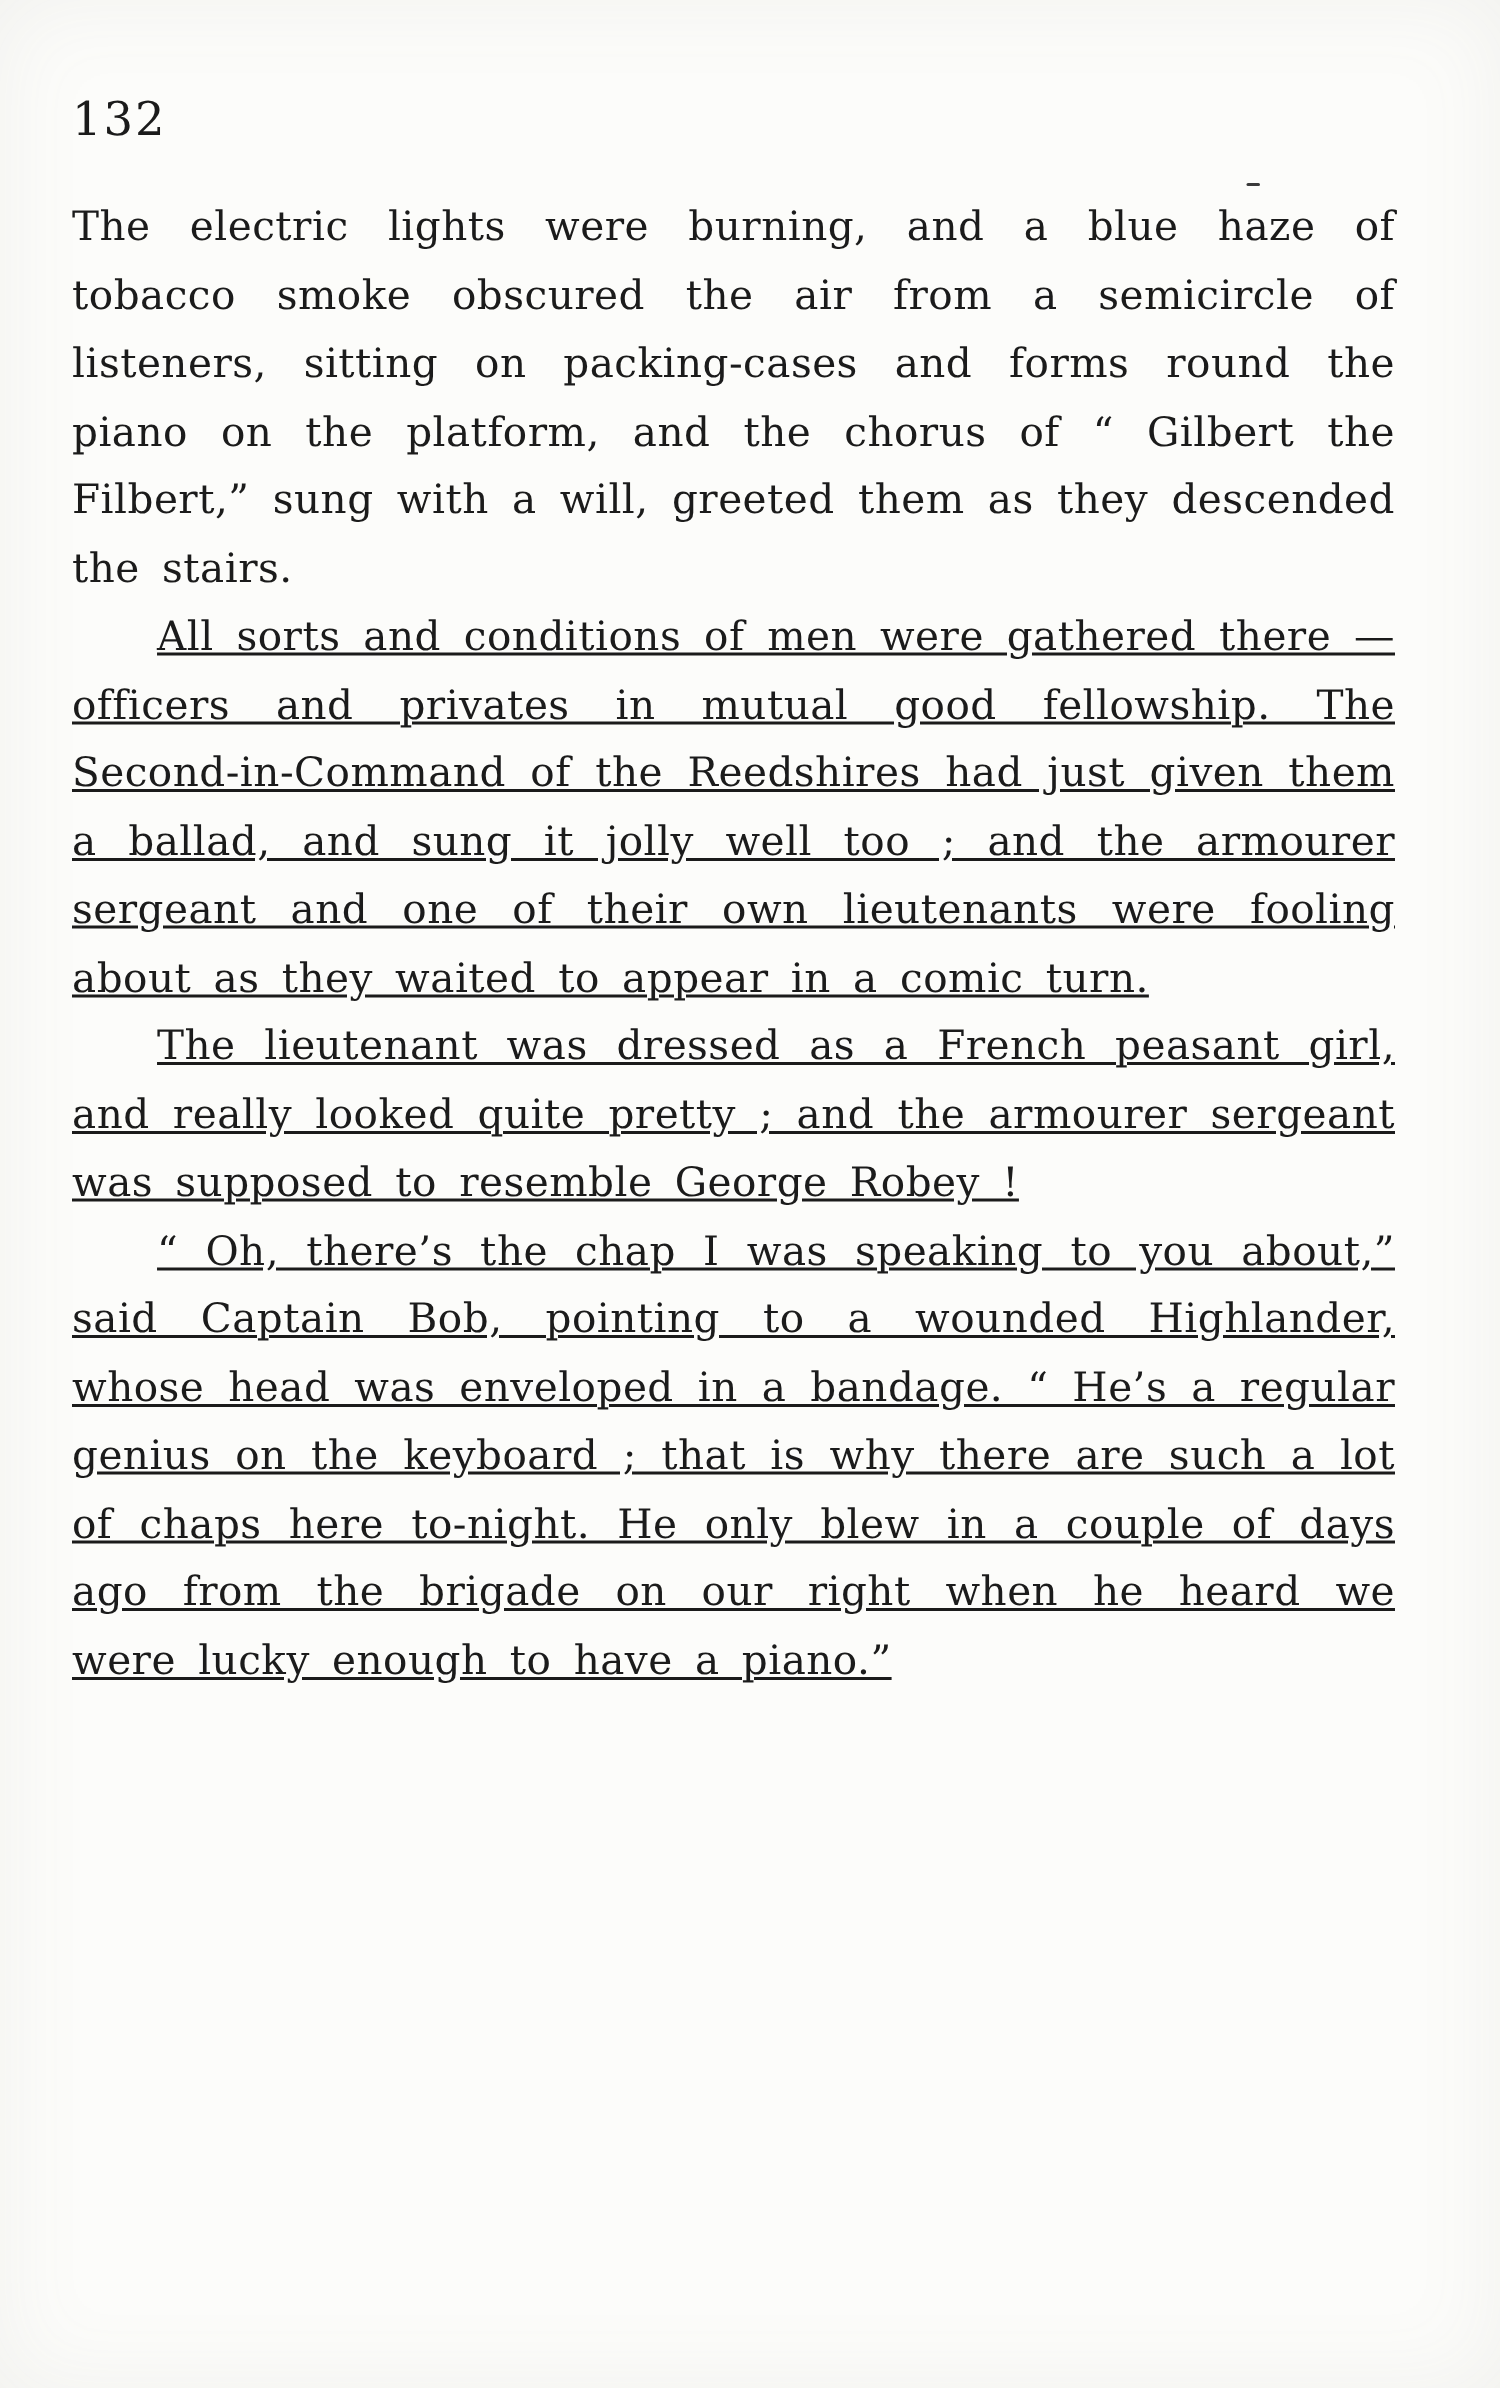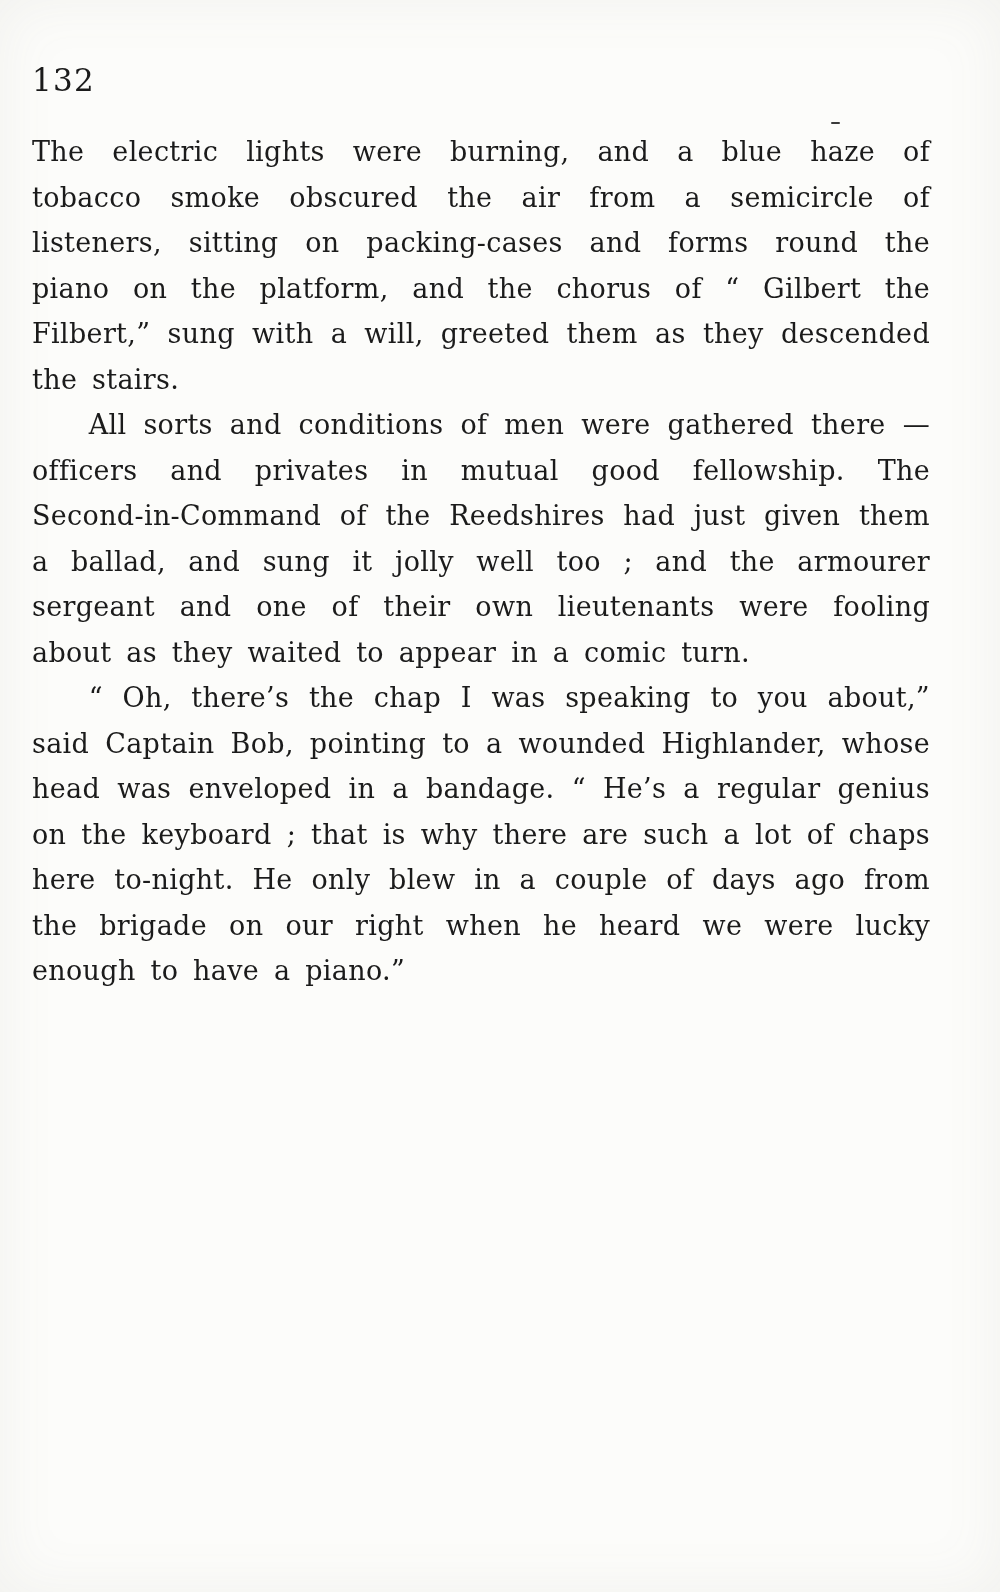--- a/index.html
+++ b/index.html
@@ -7,21 +7,21 @@
     padding: 0;
     background: #e8e8e4;
   }
   .page {
     position: relative;
     width: 1000px;
     height: 1592px;
     margin: 0 auto;
     background: #fcfcfa;
     box-sizing: border-box;
-    padding: 62px 70px 40px 32px;
+    padding: 62px 70px 40px 48px;
     font-family: "DejaVu Serif", "Liberation Serif", serif;
     color: #1b1b1b;
     overflow: hidden;
   }
   .header-row {
     display: flex;
     align-items: baseline;
     margin-bottom: 18px;
   }
   .page-number {
@@ -55,20 +55,21 @@
   }
   .para {
     margin: 0;
     text-align: justify;
     text-justify: inter-word;
     word-spacing: 0.22em;
     letter-spacing: 0.012em;
   }
   .para.indent {
     text-indent: 2.1em;
+    text-decoration: underline;
   }
   
   .page::after {
     content: "";
     position: absolute;
     inset: 0;
     pointer-events: none;
     box-shadow: inset 0 0 60px rgba(120,115,100,0.08);
   }
 </style>
@@ -79,16 +80,17 @@
 
   <div class="header-row">
     <span class="page-number">132</span>
   </div>
 
   <span class="ink-mark"></span>
 
   <div class="body-text">
     <p class="para">The electric lights were burning, and a blue haze of tobacco smoke obscured the air from a semicircle of listeners, sitting on packing-cases and forms round the piano on the platform, and the chorus of “ Gilbert the Filbert,” sung with a will, greeted them as they descended the stairs.</p>
     <p class="para indent">All sorts and conditions of men were gathered there —officers and privates in mutual good fellowship. The Second-in-Command of the Reedshires had just given them a ballad, and sung it jolly well too ; and the armourer sergeant and one of their own lieutenants were fooling about as they waited to appear in a comic turn.</p>
+    <p class="para indent">The lieutenant was dressed as a French peasant girl, and really looked quite pretty ; and the armourer sergeant was supposed to resemble George Robey !</p>
     <p class="para indent">“ Oh, there’s the chap I was speaking to you about,” said Captain Bob, pointing to a wounded Highlander, whose head was enveloped in a bandage. “ He’s a regular genius on the keyboard ; that is why there are such a lot of chaps here to-night. He only blew in a couple of days ago from the brigade on our right when he heard we were lucky enough to have a piano.”</p>
   </div>
 
 </div>
 
 </body></html>

